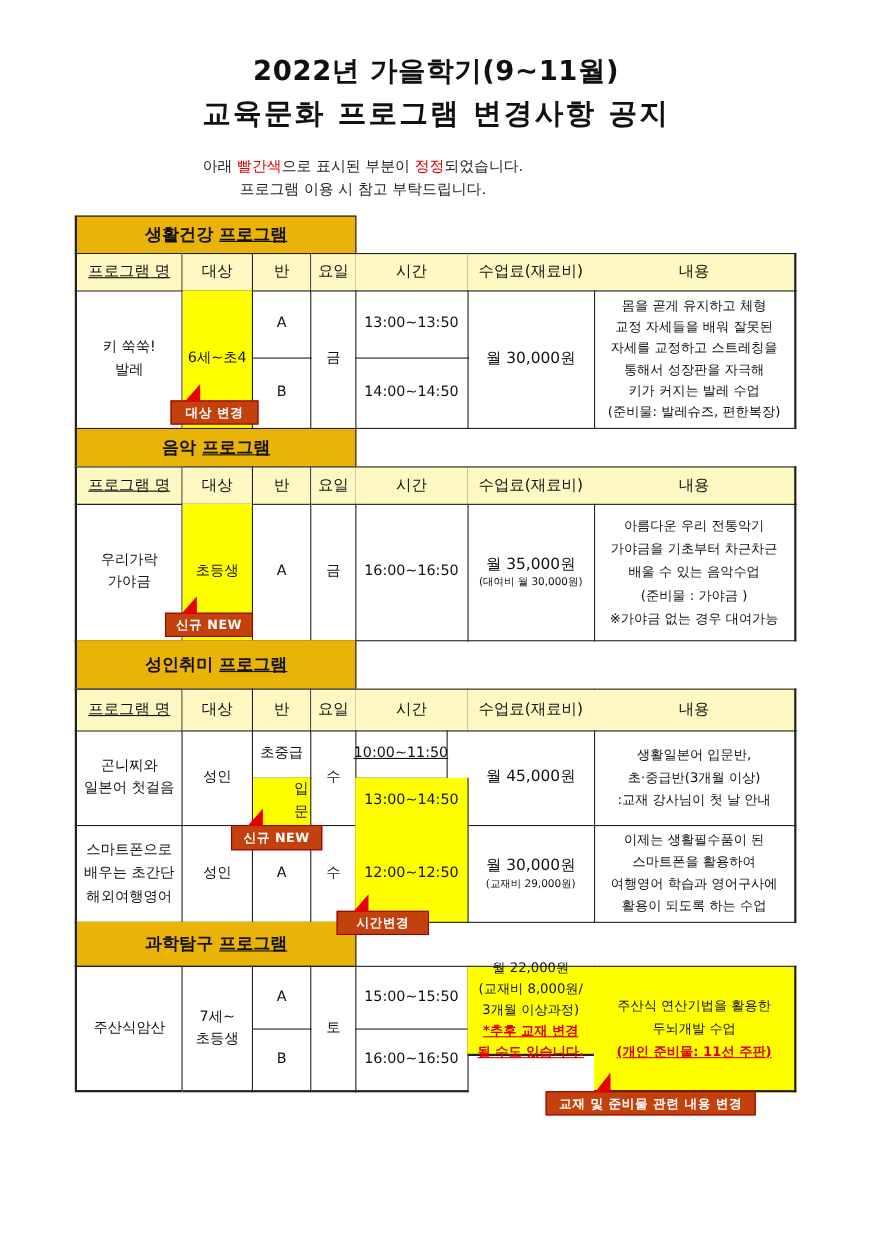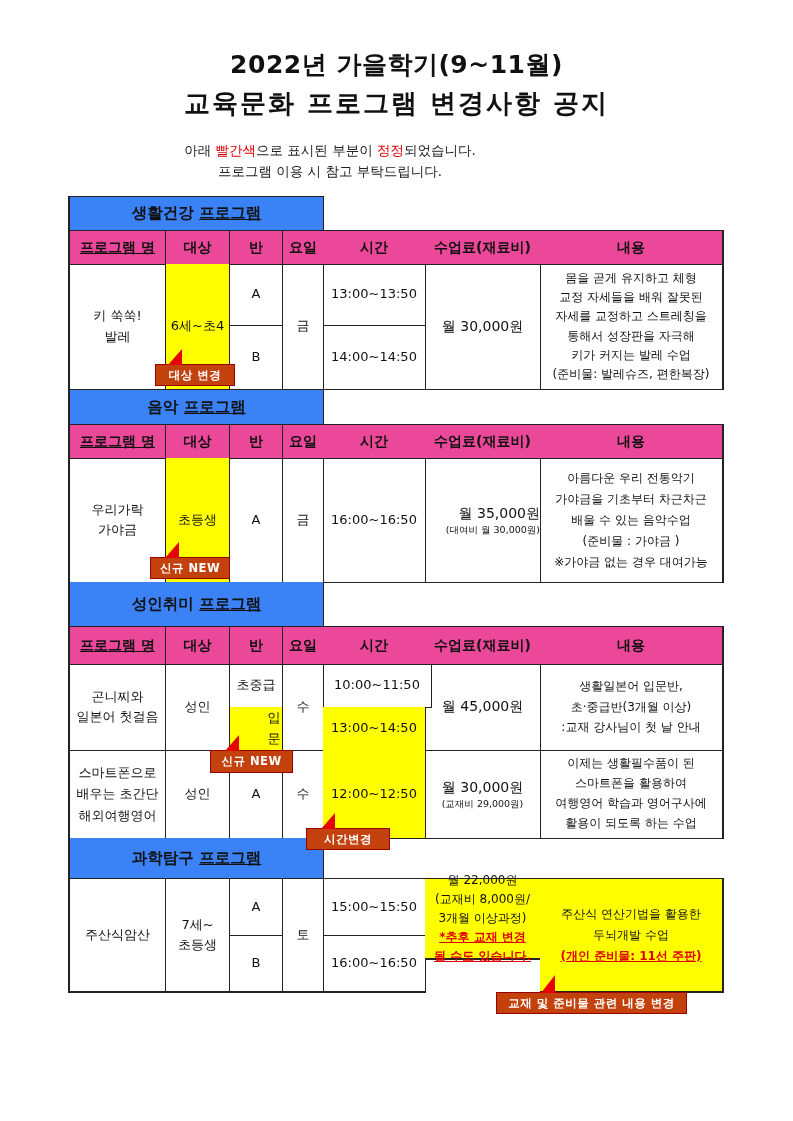--- a/index.html
+++ b/index.html
@@ -4,22 +4,22 @@
 <style>
   html, body { margin:0; padding:0; background:#fff; }
   body { width:793px; height:1121px; position:relative; font-family:"DejaVu Sans", sans-serif; color:#111; overflow:hidden; }
   .title1 { position:absolute; left:0; width:793px; top:48px; text-align:center; font-size:25px; font-weight:bold; letter-spacing:0.5px; }
   .title2 { position:absolute; left:0; width:793px; top:86px; text-align:center; font-size:26px; font-weight:bold; letter-spacing:2px; }
   .notice { position:absolute; left:0; width:660px; text-align:center; font-size:13.5px; color:#222; }
   .notice .red { color:#e00000; }
   .n1 { top:142px; } .n2 { top:163px; }
 
   .cell { position:absolute; box-sizing:border-box; display:flex; flex-direction:column; align-items:center; justify-content:center; text-align:center; font-size:13px; line-height:1.55; border-right:1px solid #222; border-bottom:1px solid #222; }
-  .hdr { background:#ec4899; font-weight:bold; font-size:14px; }
-  .sec { background:#3b82f6; font-weight:bold; font-size:15.5px; border-left:2px solid #222; border-top:1px solid #222; }
+  .hdr { background:#fef9c3; font-weight:normal; font-size:14px; }
+  .sec { background:#eab308; font-weight:bold; font-size:15.5px; border-left:2px solid #222; border-top:1px solid #222; }
   .u { text-decoration:underline; }
   .yellow { background:#ffff00; }
   .leftb { border-left:2px solid #222; }
   .small { font-size:9.5px; line-height:1.3; }
   .redu { color:#e00000; font-weight:bold; text-decoration:underline; }
 
   .callout { position:absolute; background:#c2410c; color:#fff; font-weight:bold; font-size:11.5px; display:flex; align-items:center; justify-content:center; border:1px solid #900; box-sizing:border-box; letter-spacing:0.5px; }
   .callout .tail { position:absolute; width:0; height:0; border-style:solid; }
 </style>
 </head>
@@ -79,21 +79,21 @@
 <div class="cell hdr" style="left:540px;top:424px;width:184px;height:35px;border-top:1px solid #222;border-right:2px solid #222;">내용</div>
 
 <div class="cell leftb" style="left:68px;top:458px;width:98px;height:125px;">
     <span>우리가락</span>
     <span>가야금</span>
   </div>
 <div class="cell yellow" style="left:166px;top:458px;width:64px;height:125px;">초등생</div>
 <div class="cell" style="left:230px;top:458px;width:53px;height:125px;">A</div>
 <div class="cell" style="left:283px;top:458px;width:41px;height:125px;">금</div>
 <div class="cell" style="left:323px;top:458px;width:103px;height:125px;">16:00~16:50</div>
-<div class="cell" style="left:425px;top:458px;width:116px;height:125px;font-size:14px;line-height:1.4;align-items:flex-end;">
+<div class="cell" style="left:425px;top:458px;width:116px;height:125px;font-size:14px;line-height:1.4;">
     <span>월 35,000원</span>
     <span class="small">(대여비 월 30,000원)</span>
   </div>
 <div class="cell" style="left:540px;top:458px;width:184px;height:125px;border-right:2px solid #222;font-size:12px;line-height:1.75;">
   <span>아름다운 우리 전통악기</span>
   <span>가야금을 기초부터 차근차근</span>
   <span>배울 수 있는 음악수업</span>
   <span>(준비물 : 가야금 )</span>
   <span>※가야금 없는 경우 대여가능</span>
 </div>
@@ -113,21 +113,21 @@
 <div class="cell hdr" style="left:540px;top:626px;width:184px;height:39px;border-top:1px solid #222;border-right:2px solid #222;">내용</div>
 
 <div class="cell leftb" style="left:68px;top:664px;width:98px;height:87px;">
     <span>곤니찌와</span>
     <span>일본어 첫걸음</span>
   </div>
 <div class="cell" style="left:166px;top:664px;width:64px;height:87px;">성인</div>
 <div class="cell" style="left:230px;top:664px;width:53px;height:44px;">초중급</div>
 <div class="cell yellow" style="left:230px;top:707px;width:53px;height:44px;padding-left:36px;">입문</div>
 <div class="cell" style="left:283px;top:664px;width:41px;height:87px;">수</div>
-<div class="cell" style="left:323px;top:664px;width:109px;height:44px;">10:00~11:50</div>
+<div class="cell" style="left:323px;top:664px;width:84px;height:44px;text-decoration:underline;">10:00~11:50</div>
 <div class="cell yellow" style="left:323px;top:707px;width:103px;height:44px;">13:00~14:50</div>
 <div class="cell" style="left:425px;top:664px;width:116px;height:87px;font-size:14px;">월 45,000원</div>
 <div class="cell" style="left:540px;top:664px;width:184px;height:87px;border-right:2px solid #222;font-size:12px;line-height:1.7;">
   <span>생활일본어 입문반,</span>
   <span>초·중급반(3개월 이상)</span>
   <span>:교재 강사님이 첫 날 안내</span>
 </div>
 
 <div class="cell leftb" style="left:68px;top:750px;width:98px;height:89px;line-height:1.65;">
     <span>스마트폰으로</span>

